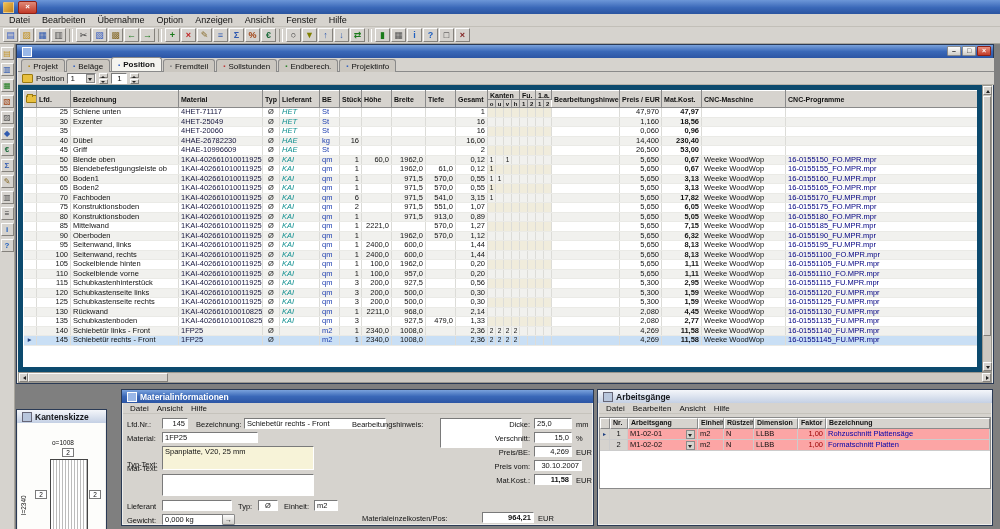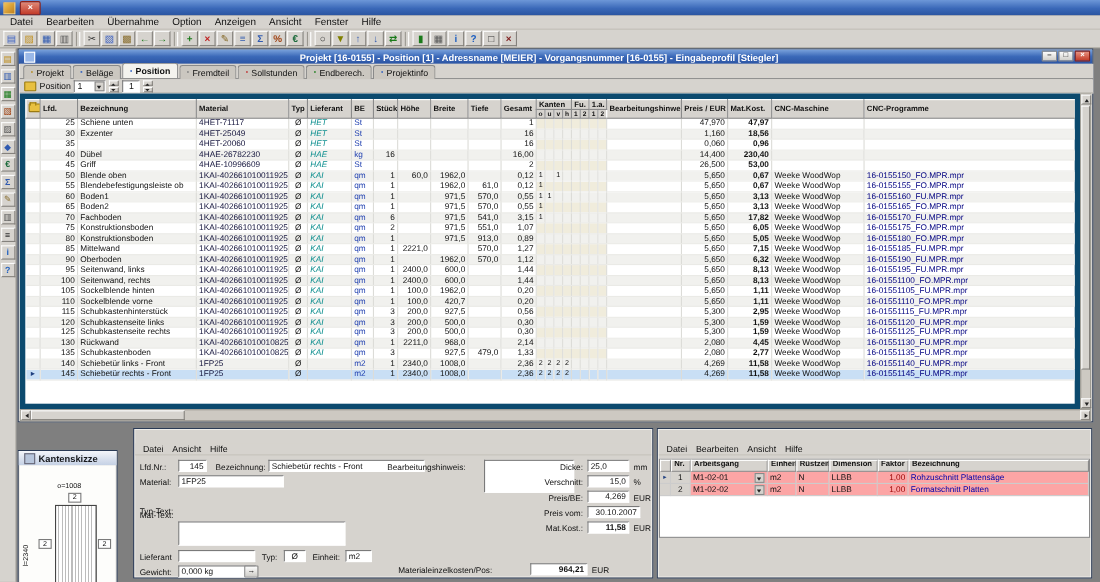--- a/index.html
+++ b/index.html
@@ -195,21 +195,20 @@
     <span class="side-ico" style="color: rgb(51, 51, 51);">≡</span>
     <span class="side-ico" style="color: rgb(32, 96, 192);">i</span>
     <span class="side-ico" style="color: rgb(32, 96, 192);">?</span>
 </div>
 
 <div class="mdi">
 
   <div class="win" style="left:1px;top:0;width:978px;height:340px">
     <div class="wtitle">
       <span class="wicon"></span>
-      <span class="wt-center">Projekt [16-0155] - Position [1] - Adressname [MEIER] - Vorgangsnummer [16-0155] - Eingabeprofil [Stiegler]</span>
       <span class="wbtns">
         <span class="wbtn">–</span>
         <span class="wbtn">□</span>
         <span class="wbtn close">×</span>
       </span>
     </div>
 
     <div class="tabstrip">
       <div class="tab">
           <span class="tabico" style="color: rgb(181, 138, 30);">▪</span>
@@ -785,21 +784,21 @@
             <tr>
               <td class="gut"></td>
               <td class="ar">110</td>
               <td>Sockelblende vorne</td>
               <td class="mat">1KAI-402661010011925</td>
               <td class="ac">Ø</td>
               <td class="lief">KAI</td>
               <td class="be">qm</td>
               <td class="ar">1</td>
               <td class="ar">100,0</td>
-              <td class="ar">420,7</td>
+              <td class="ar">957,0</td>
               <td class="ar"></td>
               <td class="ar">0,20</td>
               <td class="k"></td>
               <td class="k"></td>
               <td class="k"></td>
               <td class="k"></td>
               <td class="k"></td>
               <td class="k"></td>
               <td class="k"></td>
               <td class="k"></td>
@@ -1030,35 +1029,40 @@
       <span class="edge-box" style="left:44px;top:110px">2</span>
       <div class="richtung">
         <span class="chk"></span>
         <span class="r-arrow">→</span>
         <span>Richtung</span>
       </div>
     </div>
   </div>
 
   <div class="win" style="left:106px;top:345px;width:473px;height:137px">
+    <div class="wtitle">
+      <span class="wicon"></span>
+      <span>Materialinformationen</span>
+    </div>
     <div class="pmenu">
       <span class="menu-item">Datei</span>
         <span class="menu-item">Ansicht</span>
         <span class="menu-item">Hilfe</span>
     </div>
 
     <span class="lbl" style="left:5px;top:30px">Lfd.Nr.:</span>
     <span class="fld" style="left:40px;top:28px;width:26px;text-align:right">145</span>
     <span class="lbl" style="left:74px;top:30px">Bezeichnung:</span>
     <span class="fld" style="left:122px;top:28px;width:142px">Schiebetür rechts - Front</span>
 
     <span class="lbl" style="left:5px;top:44px">Material:</span>
     <span class="fld" style="left:40px;top:42px;width:96px">1FP25</span>
 
     <span class="lbl" style="left:5px;top:74px">Mat-Text:</span>
+    <span class="fld tall" style="left:40px;top:56px;width:152px;height:24px;background:#f7f3d8">Spanplatte, V20, 25 mm</span>
 
     <span class="lbl" style="left:5px;top:70px">Typ-Text:</span>
     <span class="fld tall" style="left:40px;top:84px;width:152px;height:22px"></span>
 
     <span class="lbl" style="left:5px;top:112px">Lieferant</span>
     <span class="fld" style="left:40px;top:110px;width:70px"></span>
     <span class="lbl" style="left:116px;top:112px">Typ:</span>
     <span class="fld" style="left:136px;top:110px;width:20px;text-align:center">Ø</span>
     <span class="lbl" style="left:162px;top:112px">Einheit:</span>
     <span class="fld" style="left:192px;top:110px;width:24px">m2</span>
@@ -1088,20 +1092,24 @@
     <span class="lbl rl" style="left:348px;top:86px;width:60px">Mat.Kost.:</span>
     <span class="fld bold" style="left:412px;top:84px;width:38px;text-align:right">11,58</span>
     <span class="lbl" style="left:454px;top:86px">EUR</span>
 
     <span class="lbl" style="left:240px;top:124px">Materialeinzelkosten/Pos:</span>
     <span class="fld bold" style="left:360px;top:122px;width:52px;text-align:right">964,21</span>
     <span class="lbl" style="left:416px;top:124px">EUR</span>
   </div>
 
   <div class="win" style="left:582px;top:345px;width:396px;height:137px">
+    <div class="wtitle lite">
+      <span class="wicon"></span>
+      <span>Arbeitsgänge</span>
+    </div>
     <div class="pmenu">
       <span class="menu-item">Datei</span>
         <span class="menu-item">Bearbeiten</span>
         <span class="menu-item">Ansicht</span>
         <span class="menu-item">Hilfe</span>
     </div>
     <div id="ag-area">
       <div class="ag-hdr">
         <span class="agh c1"></span>
         <span class="agh c2">Nr.</span>

